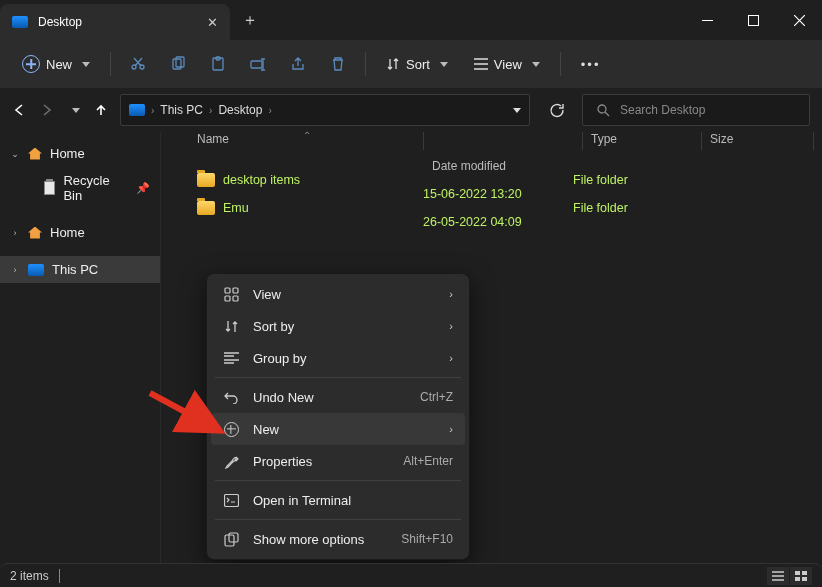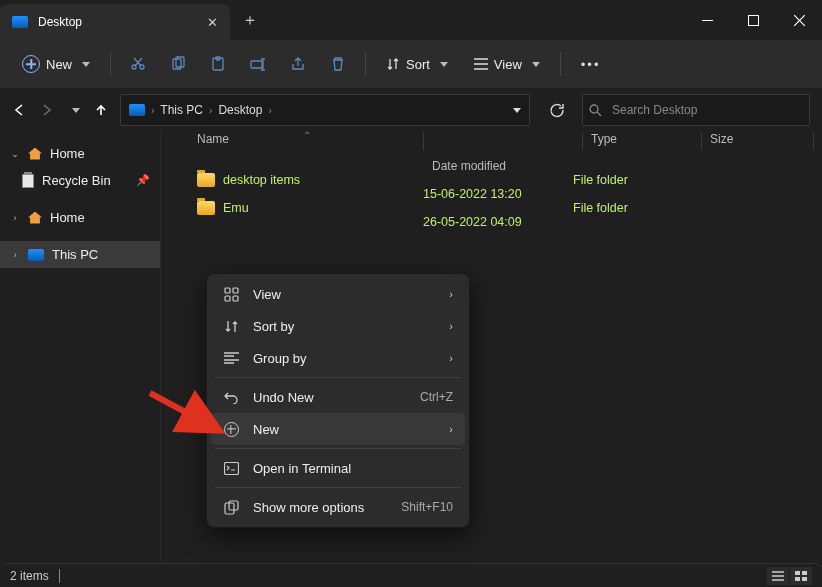--- a/index.html
+++ b/index.html
@@ -31,29 +31,29 @@
 
 .navbar { height:44px; display:flex; align-items:center; padding:0 12px; gap:12px; background:#1f1f1f; }
 .nav-arrows{display:flex;align-items:center;gap:14px;color:#ccc;}
 .nav-arrows .dim{opacity:.35;}
 .breadcrumb-bar{flex:1;display:flex;align-items:center;background:#1a1a1a;border:1px solid #3a3a3a;height:32px;padding:0 8px;gap:6px;border-radius:2px;}
 .bc-icon{width:16px;height:12px;background:linear-gradient(#1e90ff,#0a5bb0);border-radius:2px;}
 .bc-seg{color:#ddd;font-size:12px;}
 .bc-chev{color:#888;font-size:10px;}
 .bc-right{margin-left:auto;display:flex;align-items:center;gap:12px;color:#bbb;}
 .refresh-btn{width:28px;display:flex;align-items:center;justify-content:center;color:#ddd;}
-.search-box{width:228px;height:32px;background:#1a1a1a;border:1px solid #3a3a3a;display:flex;align-items:center;padding:0 6px;gap:10px;color:#888;border-radius:2px;}
+.search-box{width:228px;height:32px;background:#1a1a1a;border:1px solid #3a3a3a;display:flex;align-items:center;padding:0 14px;gap:10px;color:#888;border-radius:2px;}
 .search-box input{background:none;border:none;color:#fff;font-size:12px;outline:none;flex:1;}
 .search-box input::placeholder{color:#888;}
 
 
 .body-row{display:flex;height:calc(100% - 40px - 48px - 44px - 24px);}
 .sidebar{width:160px;padding:8px 0;font-size:13px;}
 .side-item{display:flex;align-items:center;gap:8px;padding:6px 10px;color:#eee;}
-.side-item.lvl2{padding-left:22px;}
+.side-item.lvl2{padding-left:44px;}
 .side-item.sel{background:#3a3a3a;}
 .expander{color:#bbb;font-size:9px;width:10px;text-align:center;}
 .home-icon{width:14px;height:12px;background:#f0a040;clip-path:polygon(50% 0,100% 50%,85% 50%,85% 100%,15% 100%,15% 50%,0 50%);}
 .bin-icon{width:12px;height:14px;background:#e8e8e8;border:1px solid #888;position:relative;}
 .bin-icon::before{content:'';position:absolute;top:-3px;left:1px;right:1px;height:2px;background:#888;}
 .monitor-icon{width:16px;height:12px;background:linear-gradient(#1e90ff,#0a5bb0);border-radius:2px;}
 .pin{margin-left:auto;color:#888;font-size:11px;}
 
 .main{flex:1;border-left:1px solid #2a2a2a;display:flex;flex-direction:column;}
 .cols-header{display:flex;align-items:flex-start;height:34px;padding-left:12px;color:#bbb;font-size:12px;}
@@ -331,20 +331,29 @@
     <span>Undo New</span>
     <span class="ctx-shortcut">Ctrl+Z</span>
   </div>
   <div class="ctx-item hi">
     <span class="ctx-icon">
         <span class="plus-circle-sm"></span>
       </span>
     <span>New</span>
     <span class="ctx-chev">›</span>
   </div>
+  <div class="ctx-item">
+    <span class="ctx-icon">
+        <svg width="15" height="15" viewBox="0 0 15 15">
+          <path d="M12 3a3 3 0 0 1-4 4L3 12l-1 2 2-1 5-5a3 3 0 0 1 4-4l-2 2 1 1 2-2Z" fill="none" stroke="#ccc" stroke-width="1.2"></path>
+        </svg>
+      </span>
+    <span>Properties</span>
+    <span class="ctx-shortcut">Alt+Enter</span>
+  </div>
   <div class="ctx-sep"></div>
   <div class="ctx-item">
     <span class="ctx-icon">
         <svg width="15" height="13" viewBox="0 0 15 13">
           <rect x="0.5" y="0.5" width="14" height="12" rx="1.5" fill="none" stroke="#ccc" stroke-width="1.2"></rect>
           <path d="M3 4l2 2-2 2M7 8h4" stroke="#ccc" stroke-width="1.2" fill="none"></path>
         </svg>
       </span>
     <span>Open in Terminal</span>
   </div>

